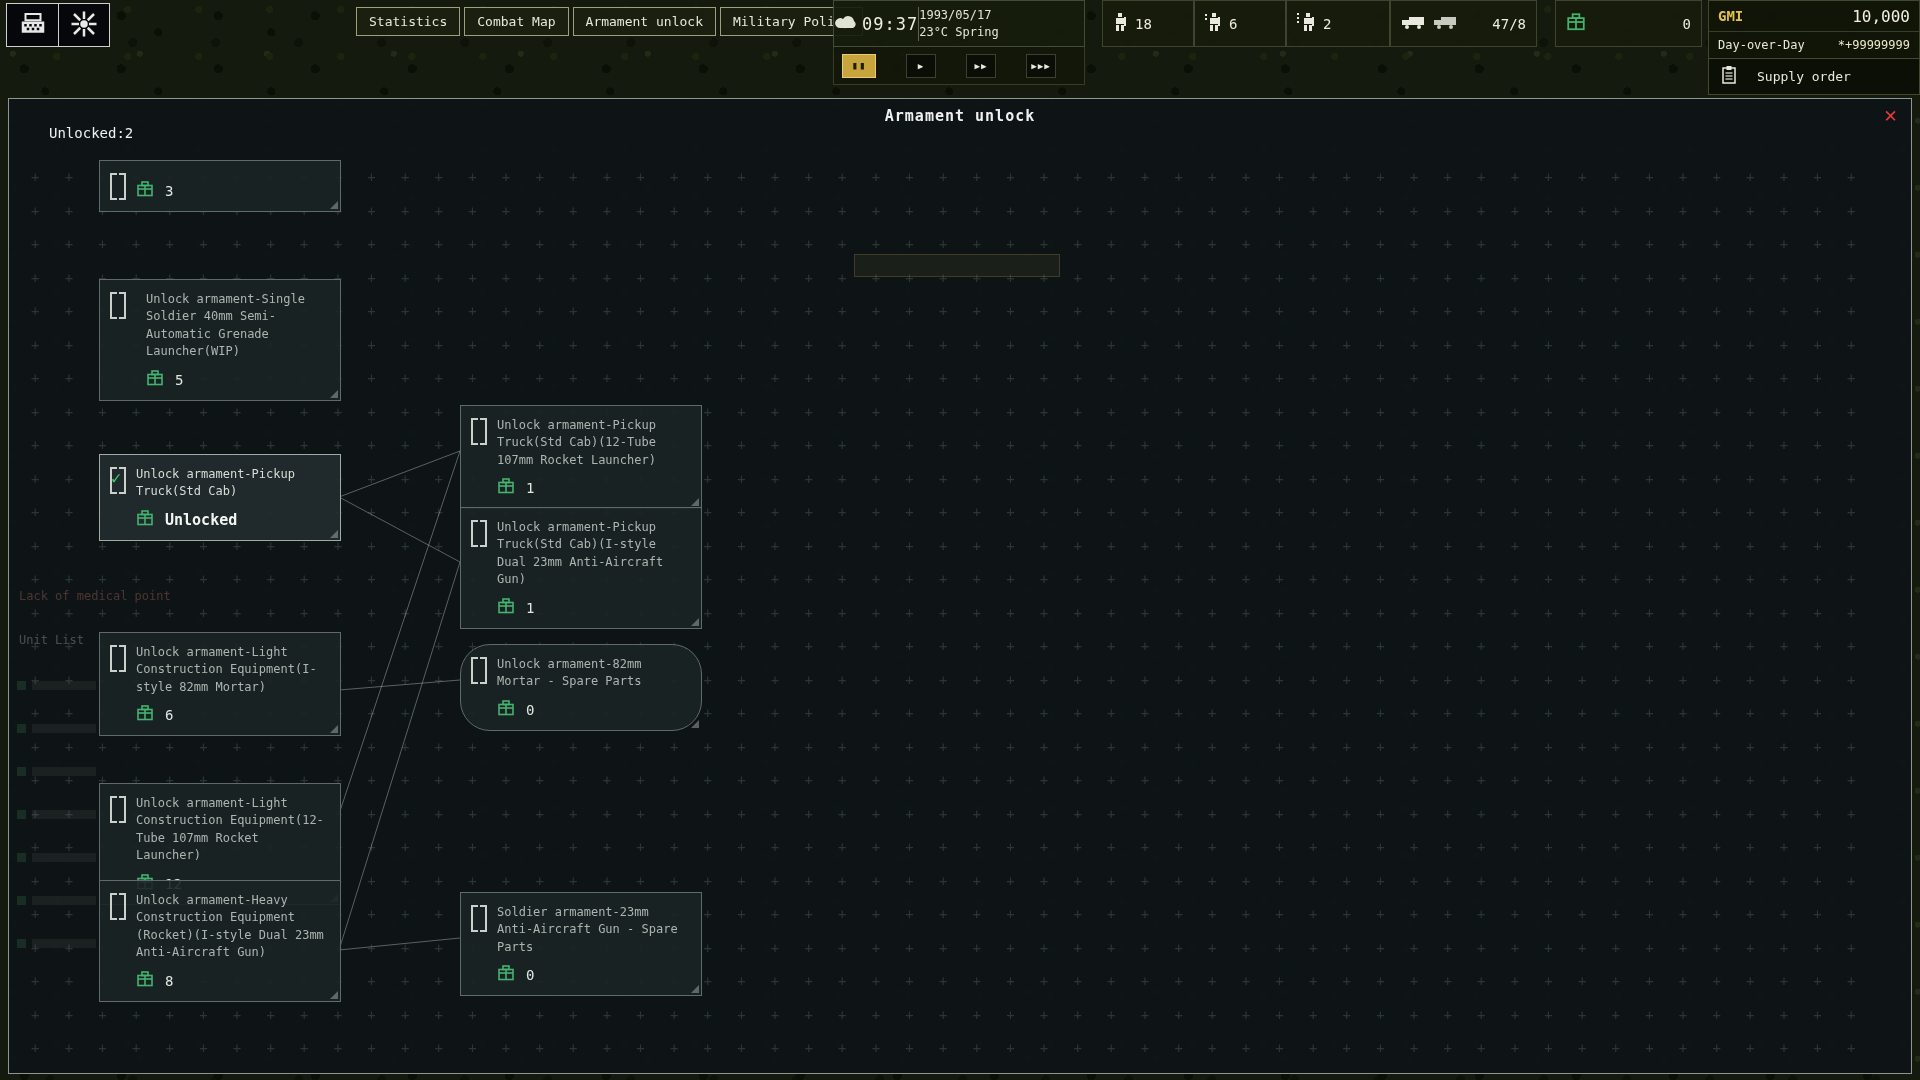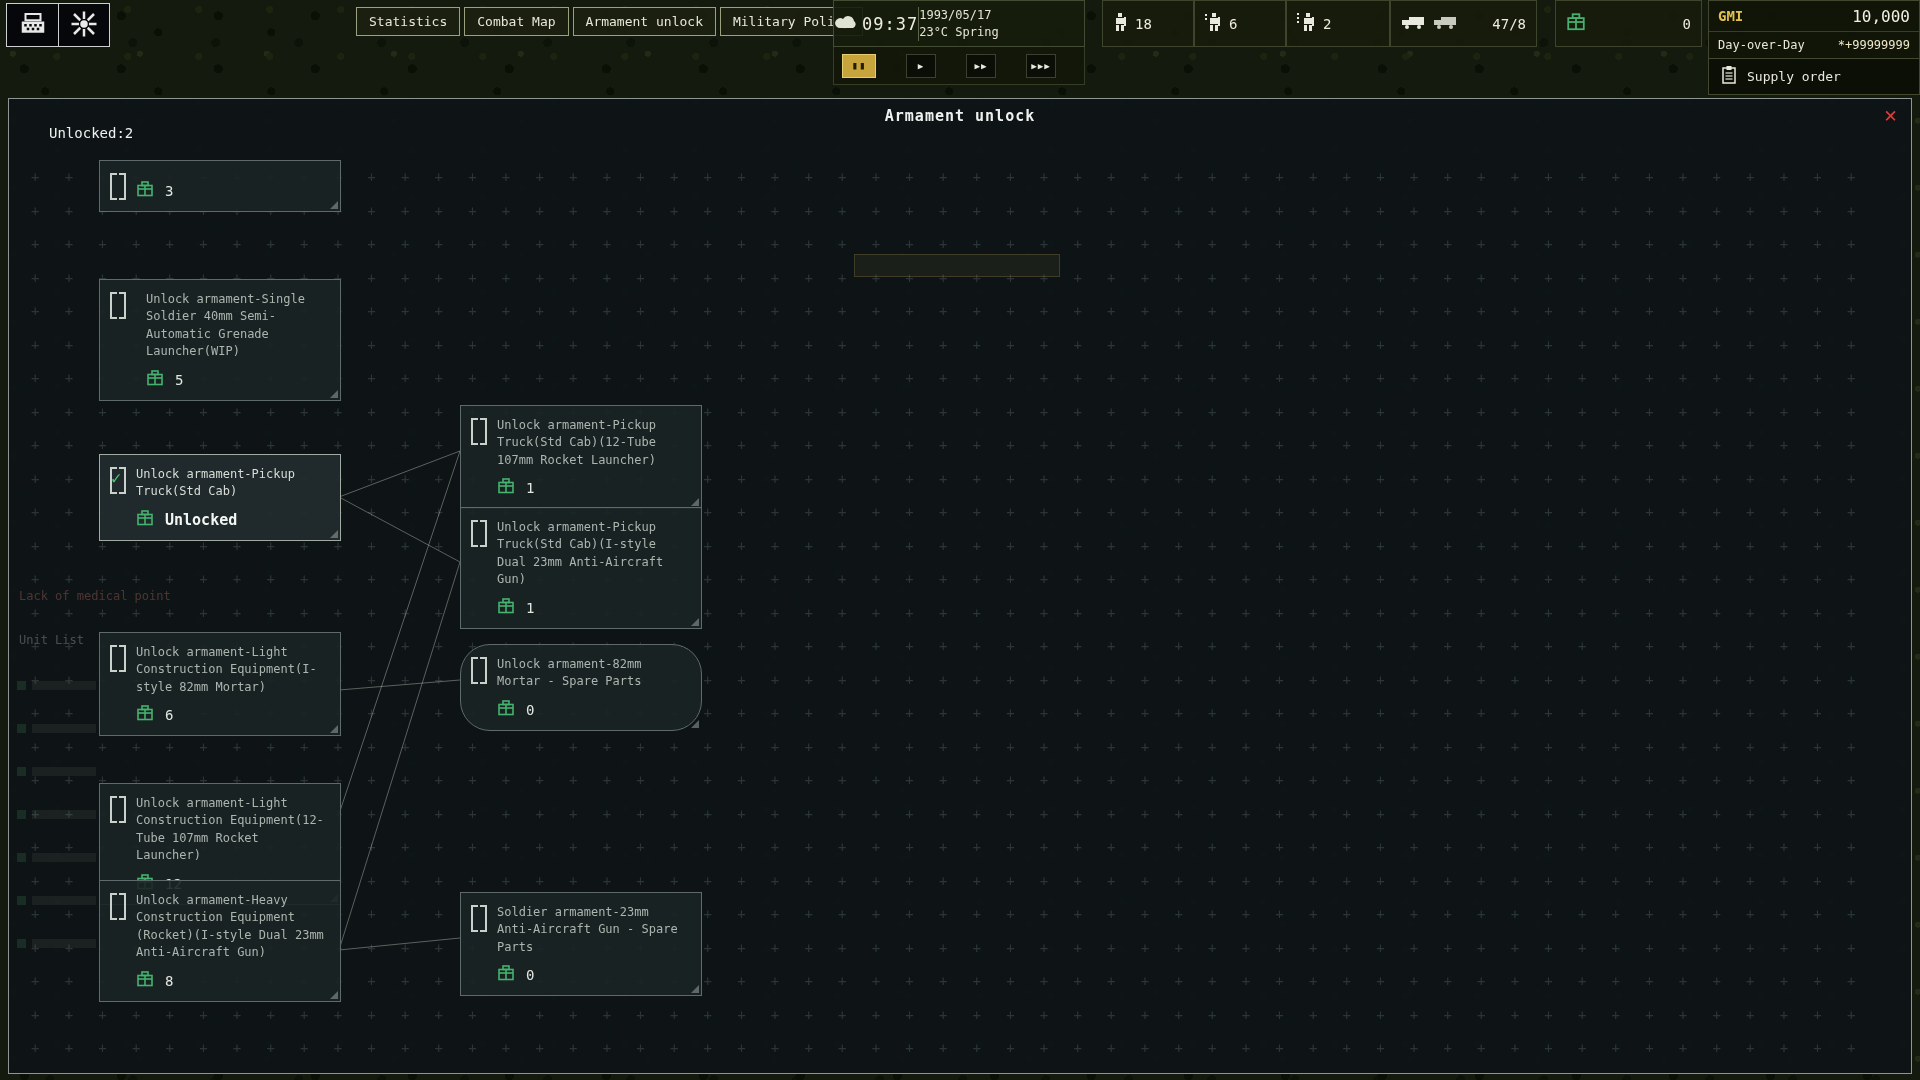--- a/index.html
+++ b/index.html
@@ -69,21 +69,21 @@
     position:absolute; left:1708px; top:0; width:212px; height:95px;
     background:rgba(17,21,8,0.95); border:1px solid rgba(140,150,110,0.4);
     display:flex; flex-direction:column;
   }
   .eco-row1{ display:flex; align-items:center; padding:0 9px; height:31px; }
   .eco-cur{ color:#e3c14b; font-size:14px; font-weight:bold; }
   .eco-bal{ margin-left:auto; font-size:16px; color:#f2f0e2; }
   .eco-row2{ display:flex; align-items:center; padding:0 9px; height:27px; border-top:1px solid rgba(150,160,120,0.3); font-size:12px; }
   .eco-dodv{ margin-left:auto; color:#efe9c8; }
   .supply-row{
-    display:flex; align-items:center; gap:10px; padding:0 12px; height:37px;
+    display:flex; align-items:center; gap:20px; padding:0 12px; height:37px;
     background:rgba(12,15,5,0.97); border-top:1px solid rgba(150,160,120,0.4);
     color:#e9e9df; font-size:13px; cursor:pointer;
   }
 
   
   .panel{
     position:absolute; left:8px; top:98px; width:1904px; height:976px;
     background:rgba(14,20,22,0.94); border:1px solid #8d9694;
   }
   .plus-grid{

